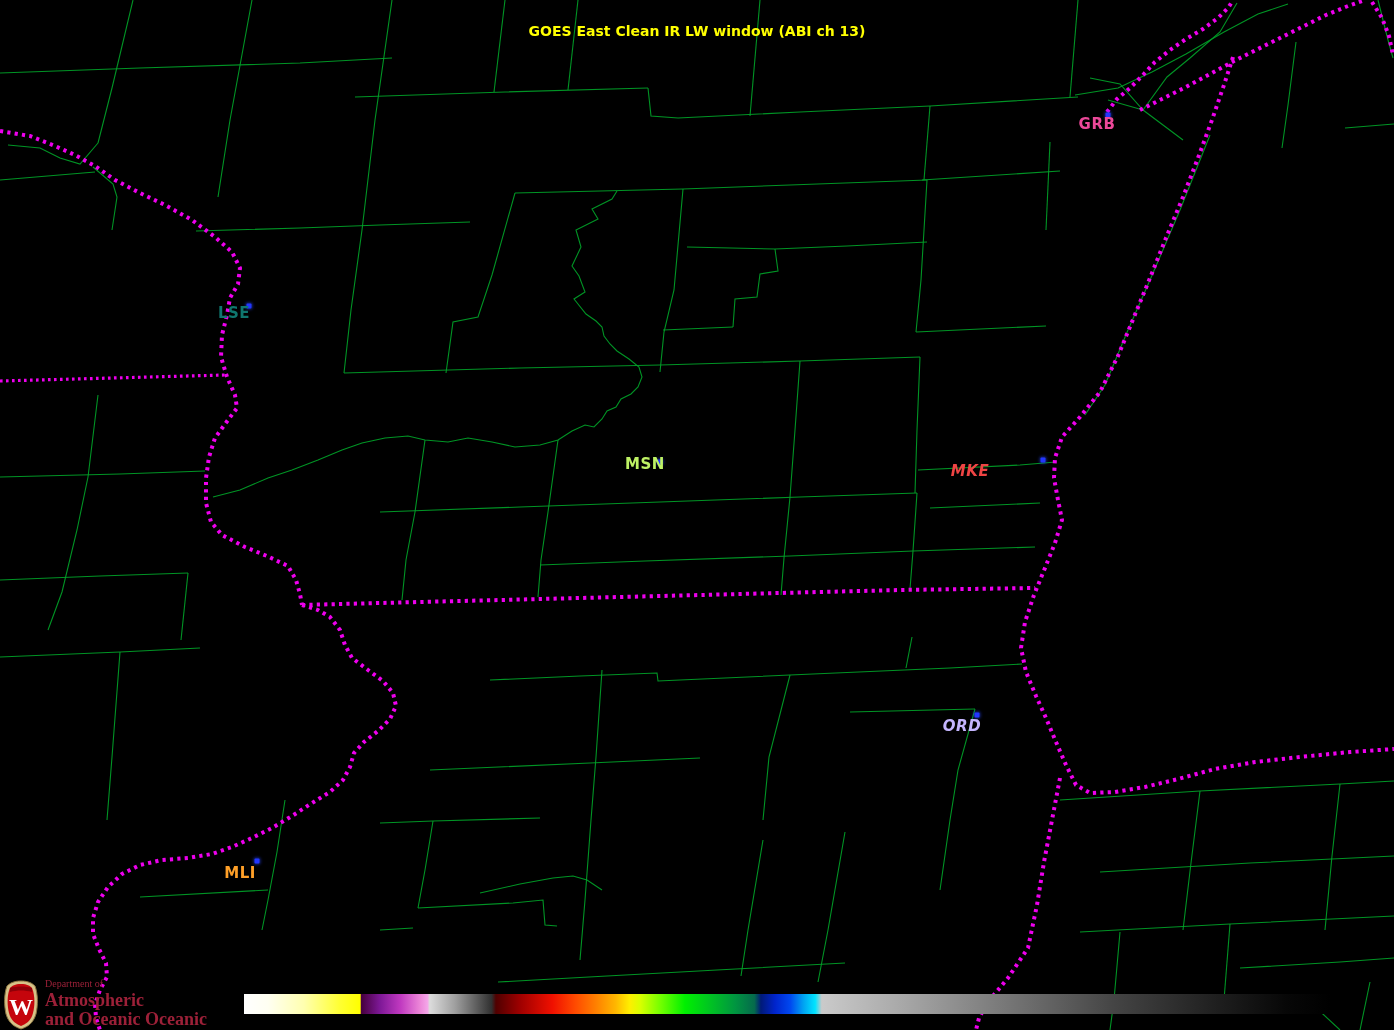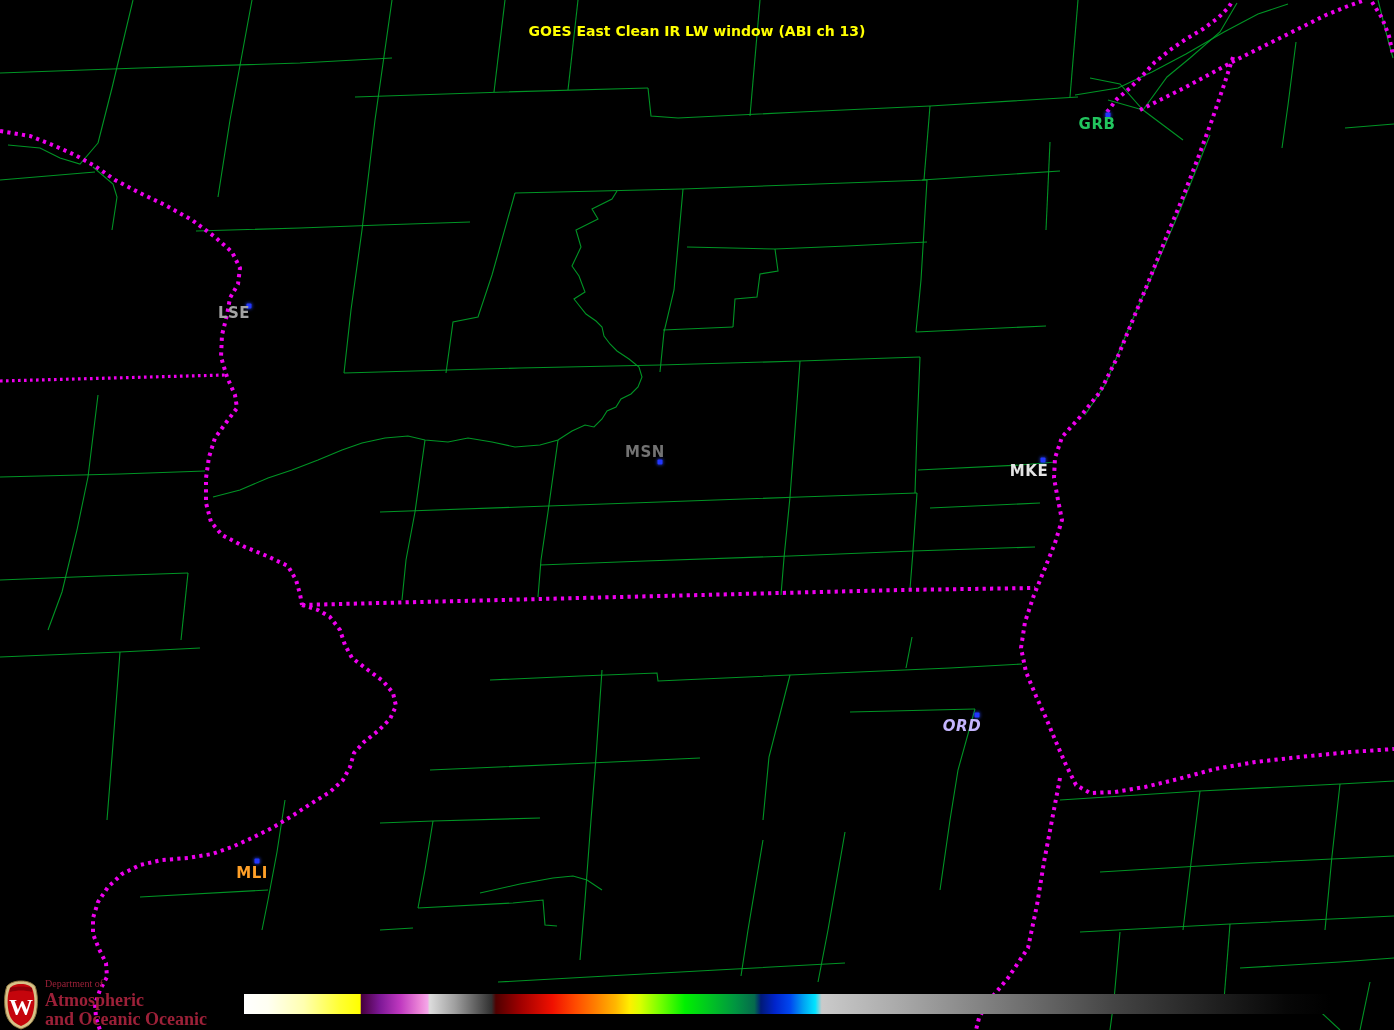--- a/index.html
+++ b/index.html
@@ -120,31 +120,31 @@
       <path class="border" d="M1372,2 L1382,18 1389,36 1393,55"></path>
     </g>
   </svg>
 
   <div class="titlebox" style="color: rgb(255, 255, 0);">
     <div>GOES East Clean IR LW window (ABI ch 13)</div>
   </div>
 
   <div id="cities">
       <div class="citydot" style="left: 1108px; top: 115px; background: rgb(34, 54, 255);"></div>
-      <div class="citylabel" style="left: 1097px; top: 124px; color: #22c55e;">GRB</div>
+      <div class="citylabel" style="left: 1097px; top: 124px; color: #ec4899;">GRB</div>
       <div class="citydot" style="left: 249px; top: 306px; background: rgb(34, 54, 255);"></div>
-      <div class="citylabel" style="left: 234px; top: 313px; color: #a3a3a3;">LSE</div>
+      <div class="citylabel" style="left: 234px; top: 313px; color: #0f766e;">LSE</div>
       <div class="citydot" style="left: 660px; top: 462px; background: rgb(34, 54, 255);"></div>
-      <div class="citylabel" style="left: 645px; top: 452px; color: #737373;">MSN</div>
+      <div class="citylabel" style="left: 645px; top: 464px; color: #bef264;">MSN</div>
       <div class="citydot" style="left: 1043px; top: 460px; background: rgb(34, 54, 255);"></div>
-      <div class="citylabel" style="left: 1029px; top: 471px; color: #e5e5e5;">MKE</div>
+      <div class="citylabel" style="left: 970px; top: 471px; color: #ef4444; font-style: italic;">MKE</div>
       <div class="citydot" style="left: 977px; top: 715px; background: rgb(34, 54, 255);"></div>
       <div class="citylabel" style="left: 962px; top: 726px; color: #c4b5fd; font-style: italic;">ORD</div>
       <div class="citydot" style="left: 257px; top: 861px; background: rgb(34, 54, 255);"></div>
-      <div class="citylabel" style="left: 252px; top: 873px; color: rgb(255, 160, 40);">MLI</div>
+      <div class="citylabel" style="left: 240px; top: 873px; color: rgb(255, 160, 40);">MLI</div>
     </div>
 
   <div class="colorbar" id="colorbar" style="left: 244px; top: 994px; width: 1086px; height: 20px; background: linear-gradient(to right, rgb(255, 255, 255) 0%, rgb(255, 255, 242) 2.2%, rgb(255, 255, 176) 5.5%, rgb(255, 255, 51) 8.8%, rgb(255, 255, 0) 10.7%, rgb(70, 0, 62) 10.8%, rgb(125, 24, 150) 12.5%, rgb(192, 57, 192) 14.4%, rgb(236, 134, 216) 16.2%, rgb(244, 166, 232) 16.9%, rgb(220, 220, 220) 17.1%, rgb(160, 160, 160) 19.4%, rgb(48, 48, 48) 22.8%, rgb(80, 0, 0) 23.2%, rgb(158, 0, 0) 25.4%, rgb(240, 16, 0) 28.4%, rgb(255, 74, 0) 30.5%, rgb(255, 125, 0) 32.3%, rgb(255, 182, 0) 34.2%, rgb(255, 238, 0) 35.5%, rgb(216, 255, 0) 36.5%, rgb(118, 255, 0) 38.3%, rgb(0, 240, 0) 40.6%, rgb(0, 196, 34) 42.9%, rgb(0, 150, 64) 45.2%, rgb(5, 106, 76) 47%, rgb(0, 26, 120) 47.6%, rgb(0, 36, 204) 48.9%, rgb(0, 72, 240) 50.3%, rgb(0, 162, 242) 51.5%, rgb(0, 228, 255) 52.6%, rgb(202, 202, 202) 53.2%, rgb(171, 171, 171) 60%, rgb(120, 120, 120) 70%, rgb(69, 69, 69) 80%, rgb(29, 29, 29) 90%, rgb(7, 7, 7) 96%, rgb(0, 0, 0) 100%);"></div>
 
   <div class="logo">
     <svg width="36" height="50" viewBox="0 0 36 50">
       <path d="M18,1 C25,1 29,3 32,6 C35,14 35,25 33,34 C30,44 24,47 18,49 C12,47 6,44 3,34 C1,25 1,14 4,6 C7,3 11,1 18,1 Z" fill="#d6c288" stroke="#8a7440" stroke-width="1"></path>
       <path d="M18,4 C24,4 27,6 29,8 C32,15 32,25 30,33 C28,41 23,44 18,46 C13,44 8,41 6,33 C4,25 4,15 7,8 C9,6 12,4 18,4 Z" fill="#c5050c"></path>
       <path d="M7,8 C14,6 22,6 29,8 L29,12 C22,10 14,10 7,12 Z" fill="#8f0008"></path>
       <text x="18" y="35" text-anchor="middle" font-family="Liberation Serif, DejaVu Serif, serif" font-size="24" font-weight="bold" fill="#ffffff">W</text>

